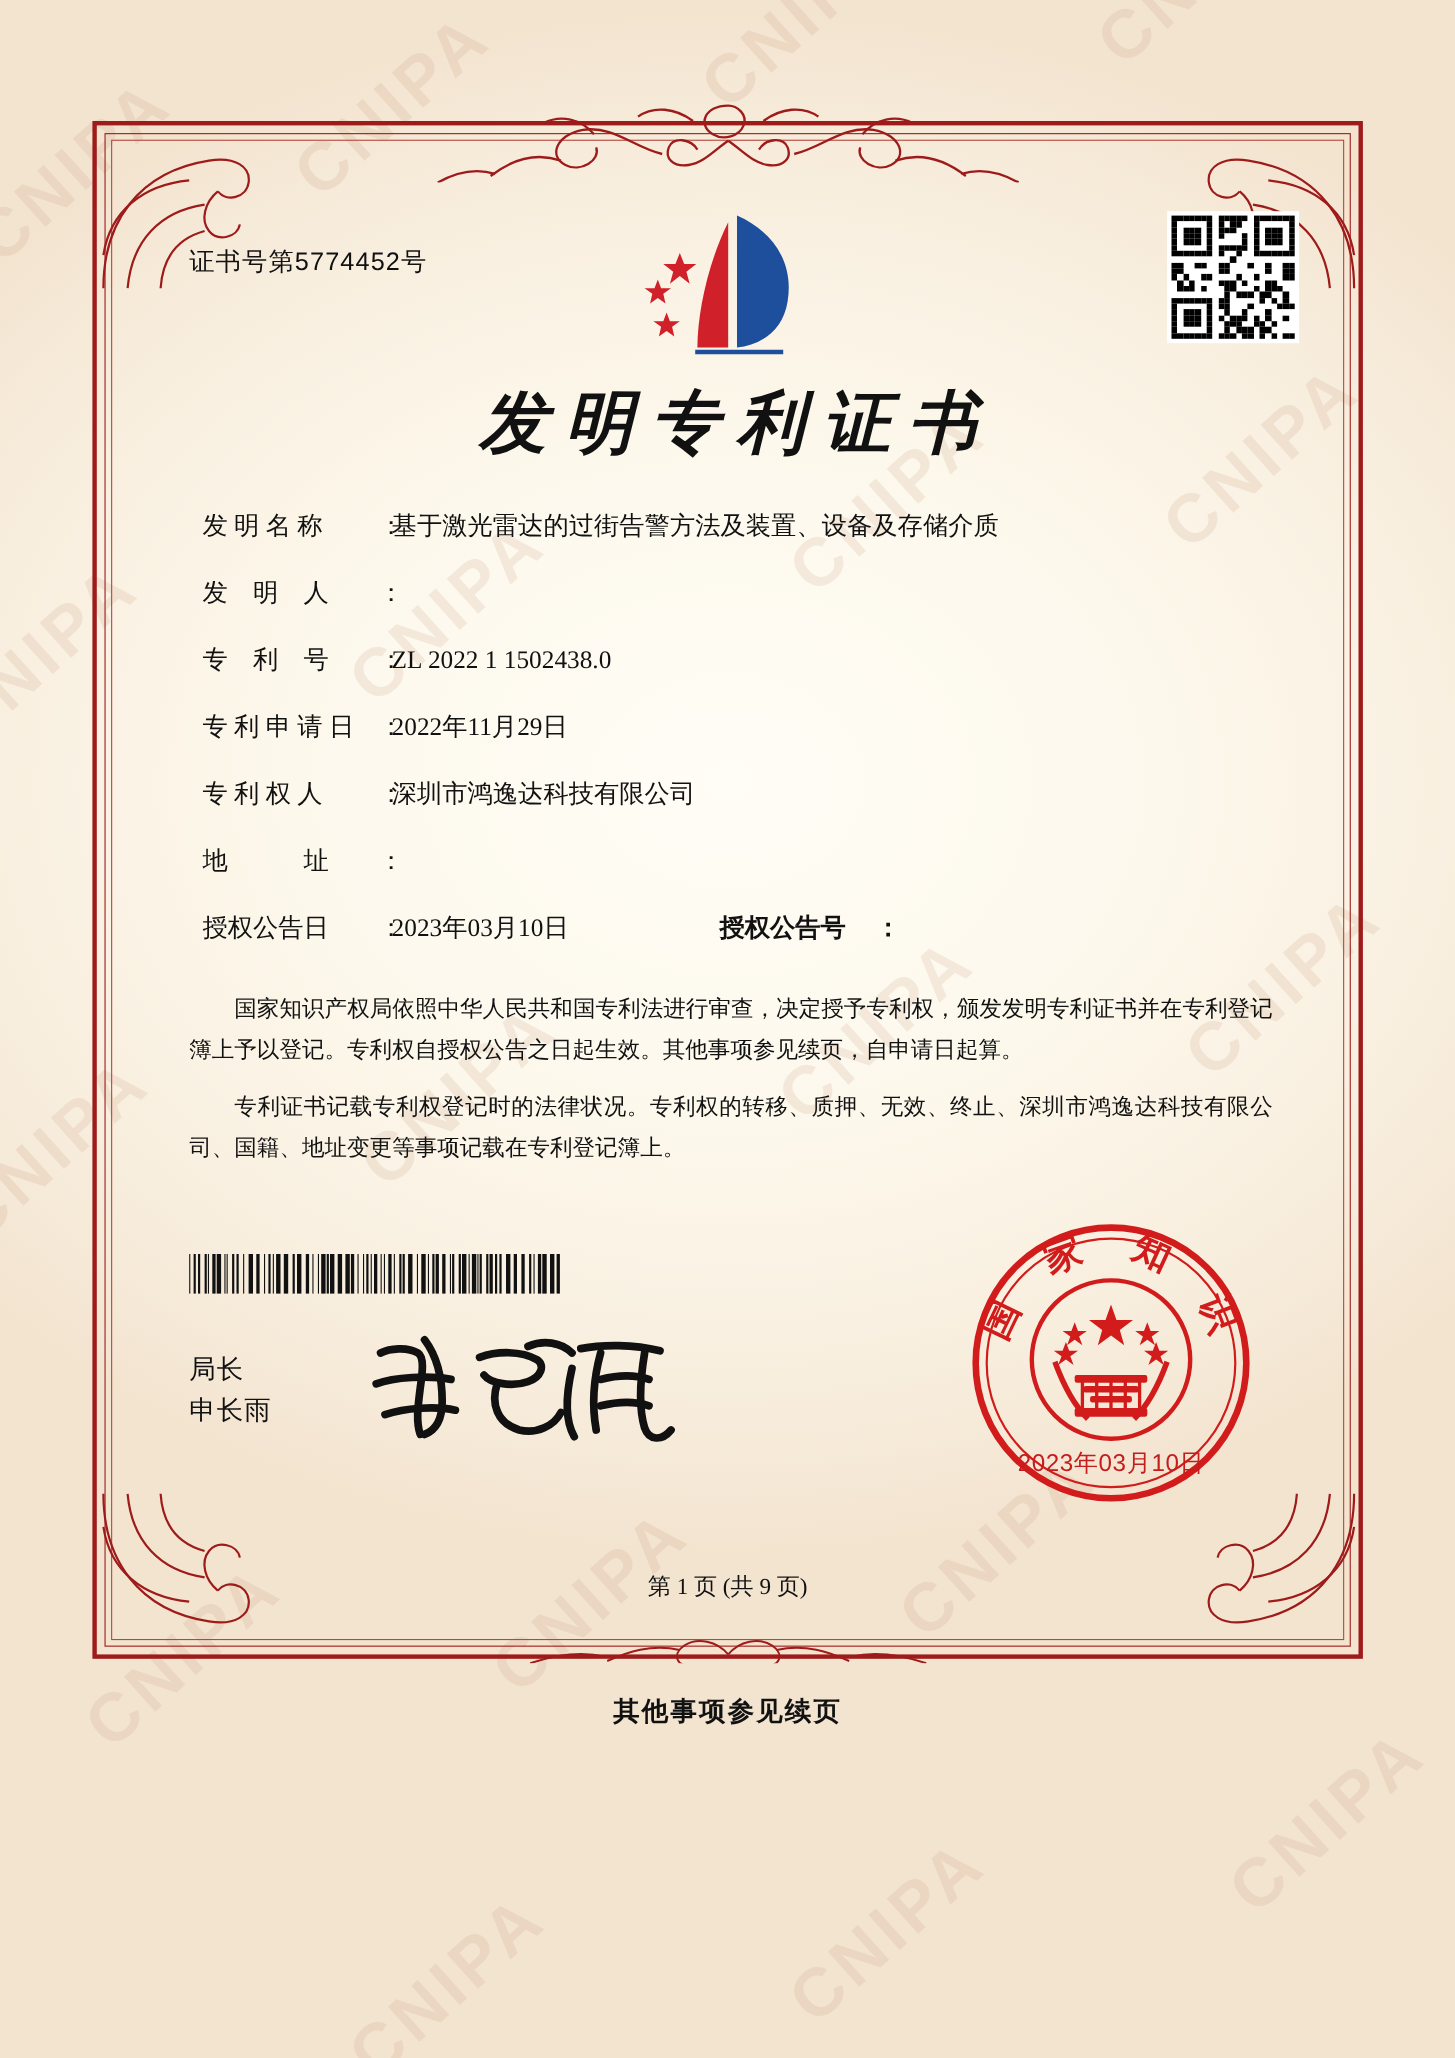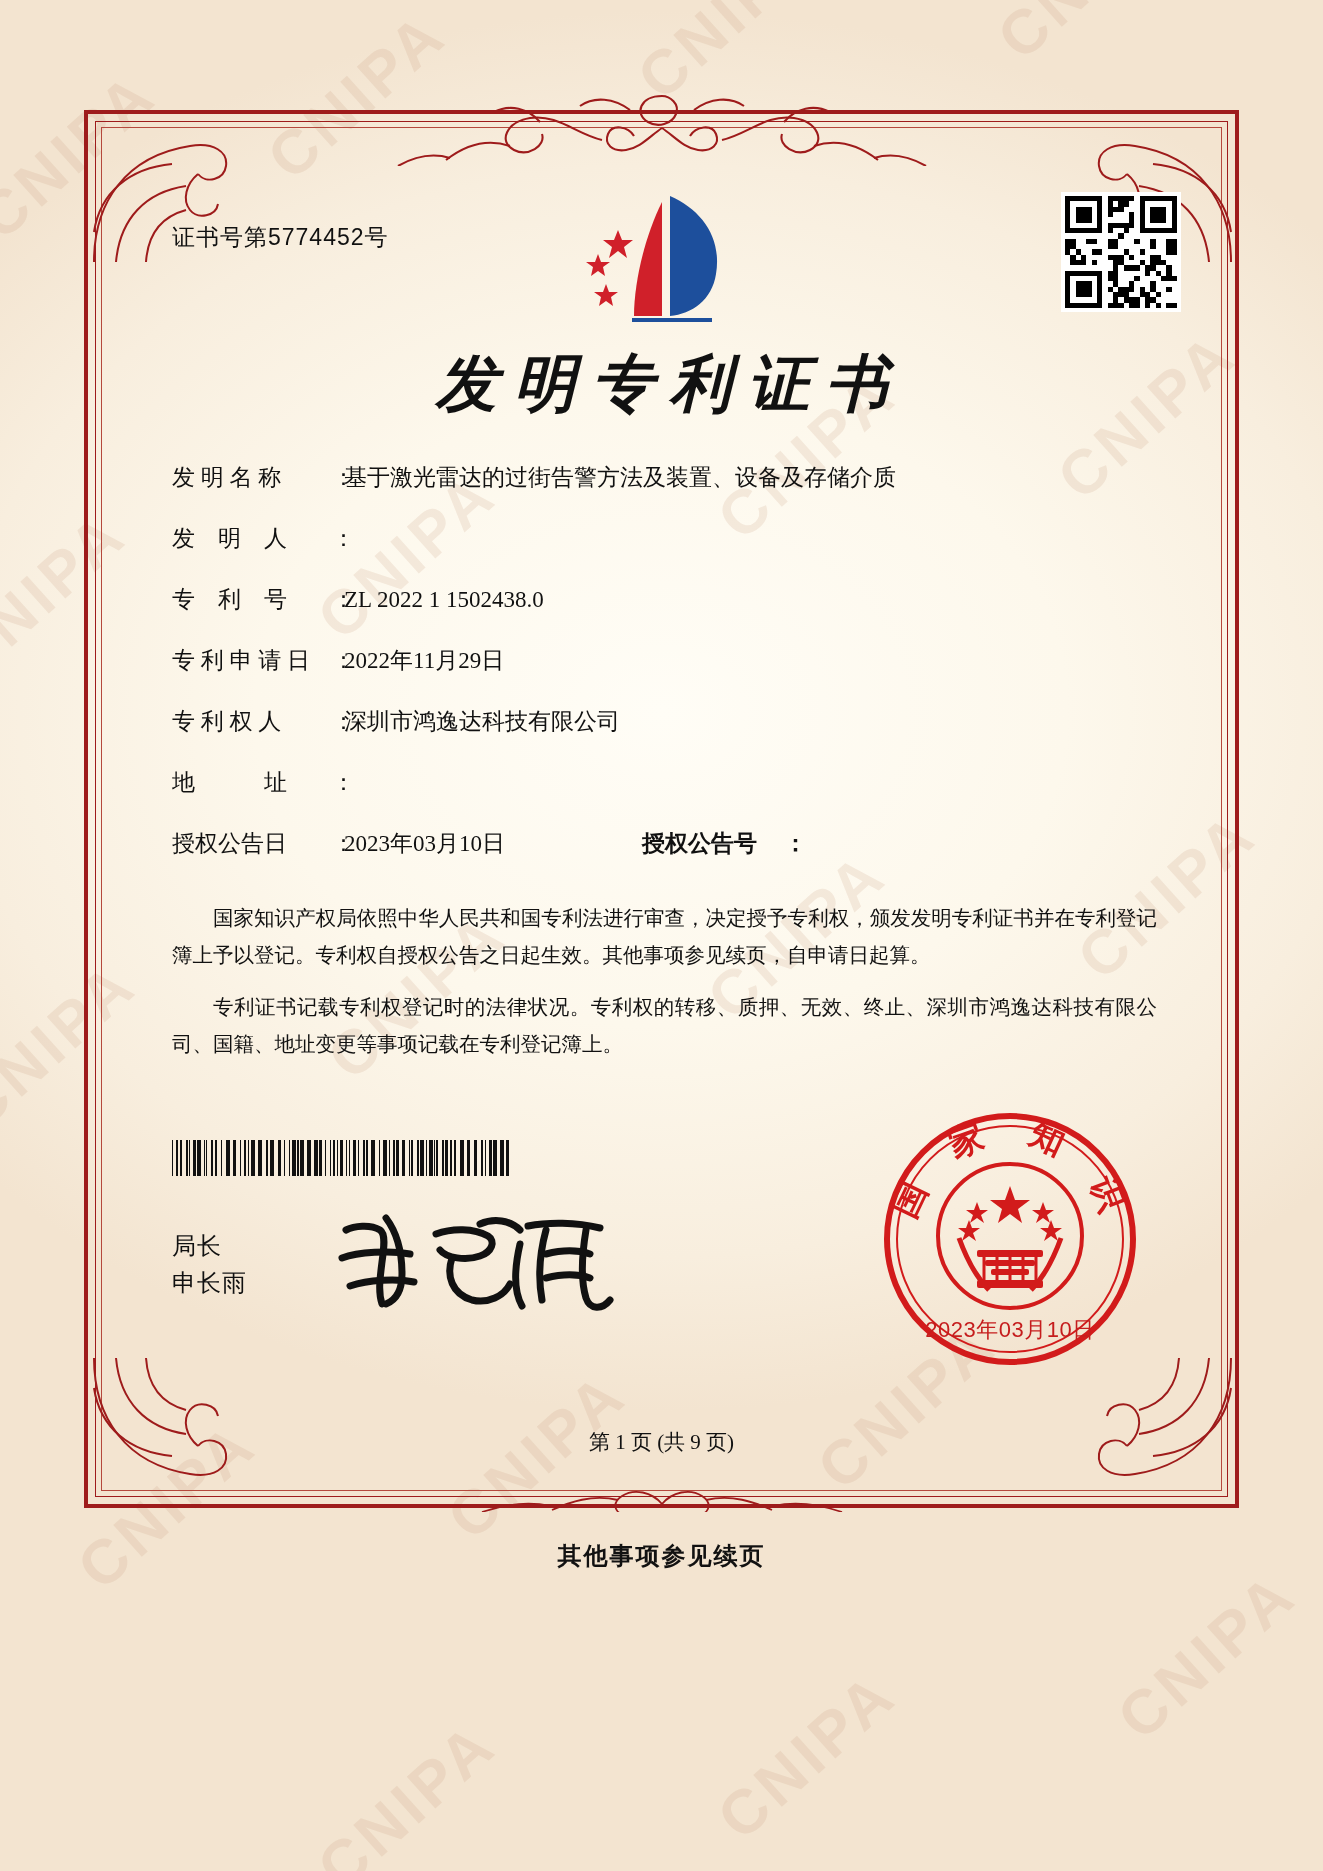--- a/index.html
+++ b/index.html
@@ -153,20 +153,21 @@
     margin-bottom: 30px;
     font-size: 23px;
     color: #111;
     line-height: 1.35;
   }
   .field-label {
     width: 160px;
     flex: none;
     letter-spacing: 0;
     white-space: pre;
+    margin-left: 12px;
   }
   .field-colon {
     width: 12px;
     flex: none;
   }
   .field-value {
     flex: 1;
     word-break: break-all;
   }
 

